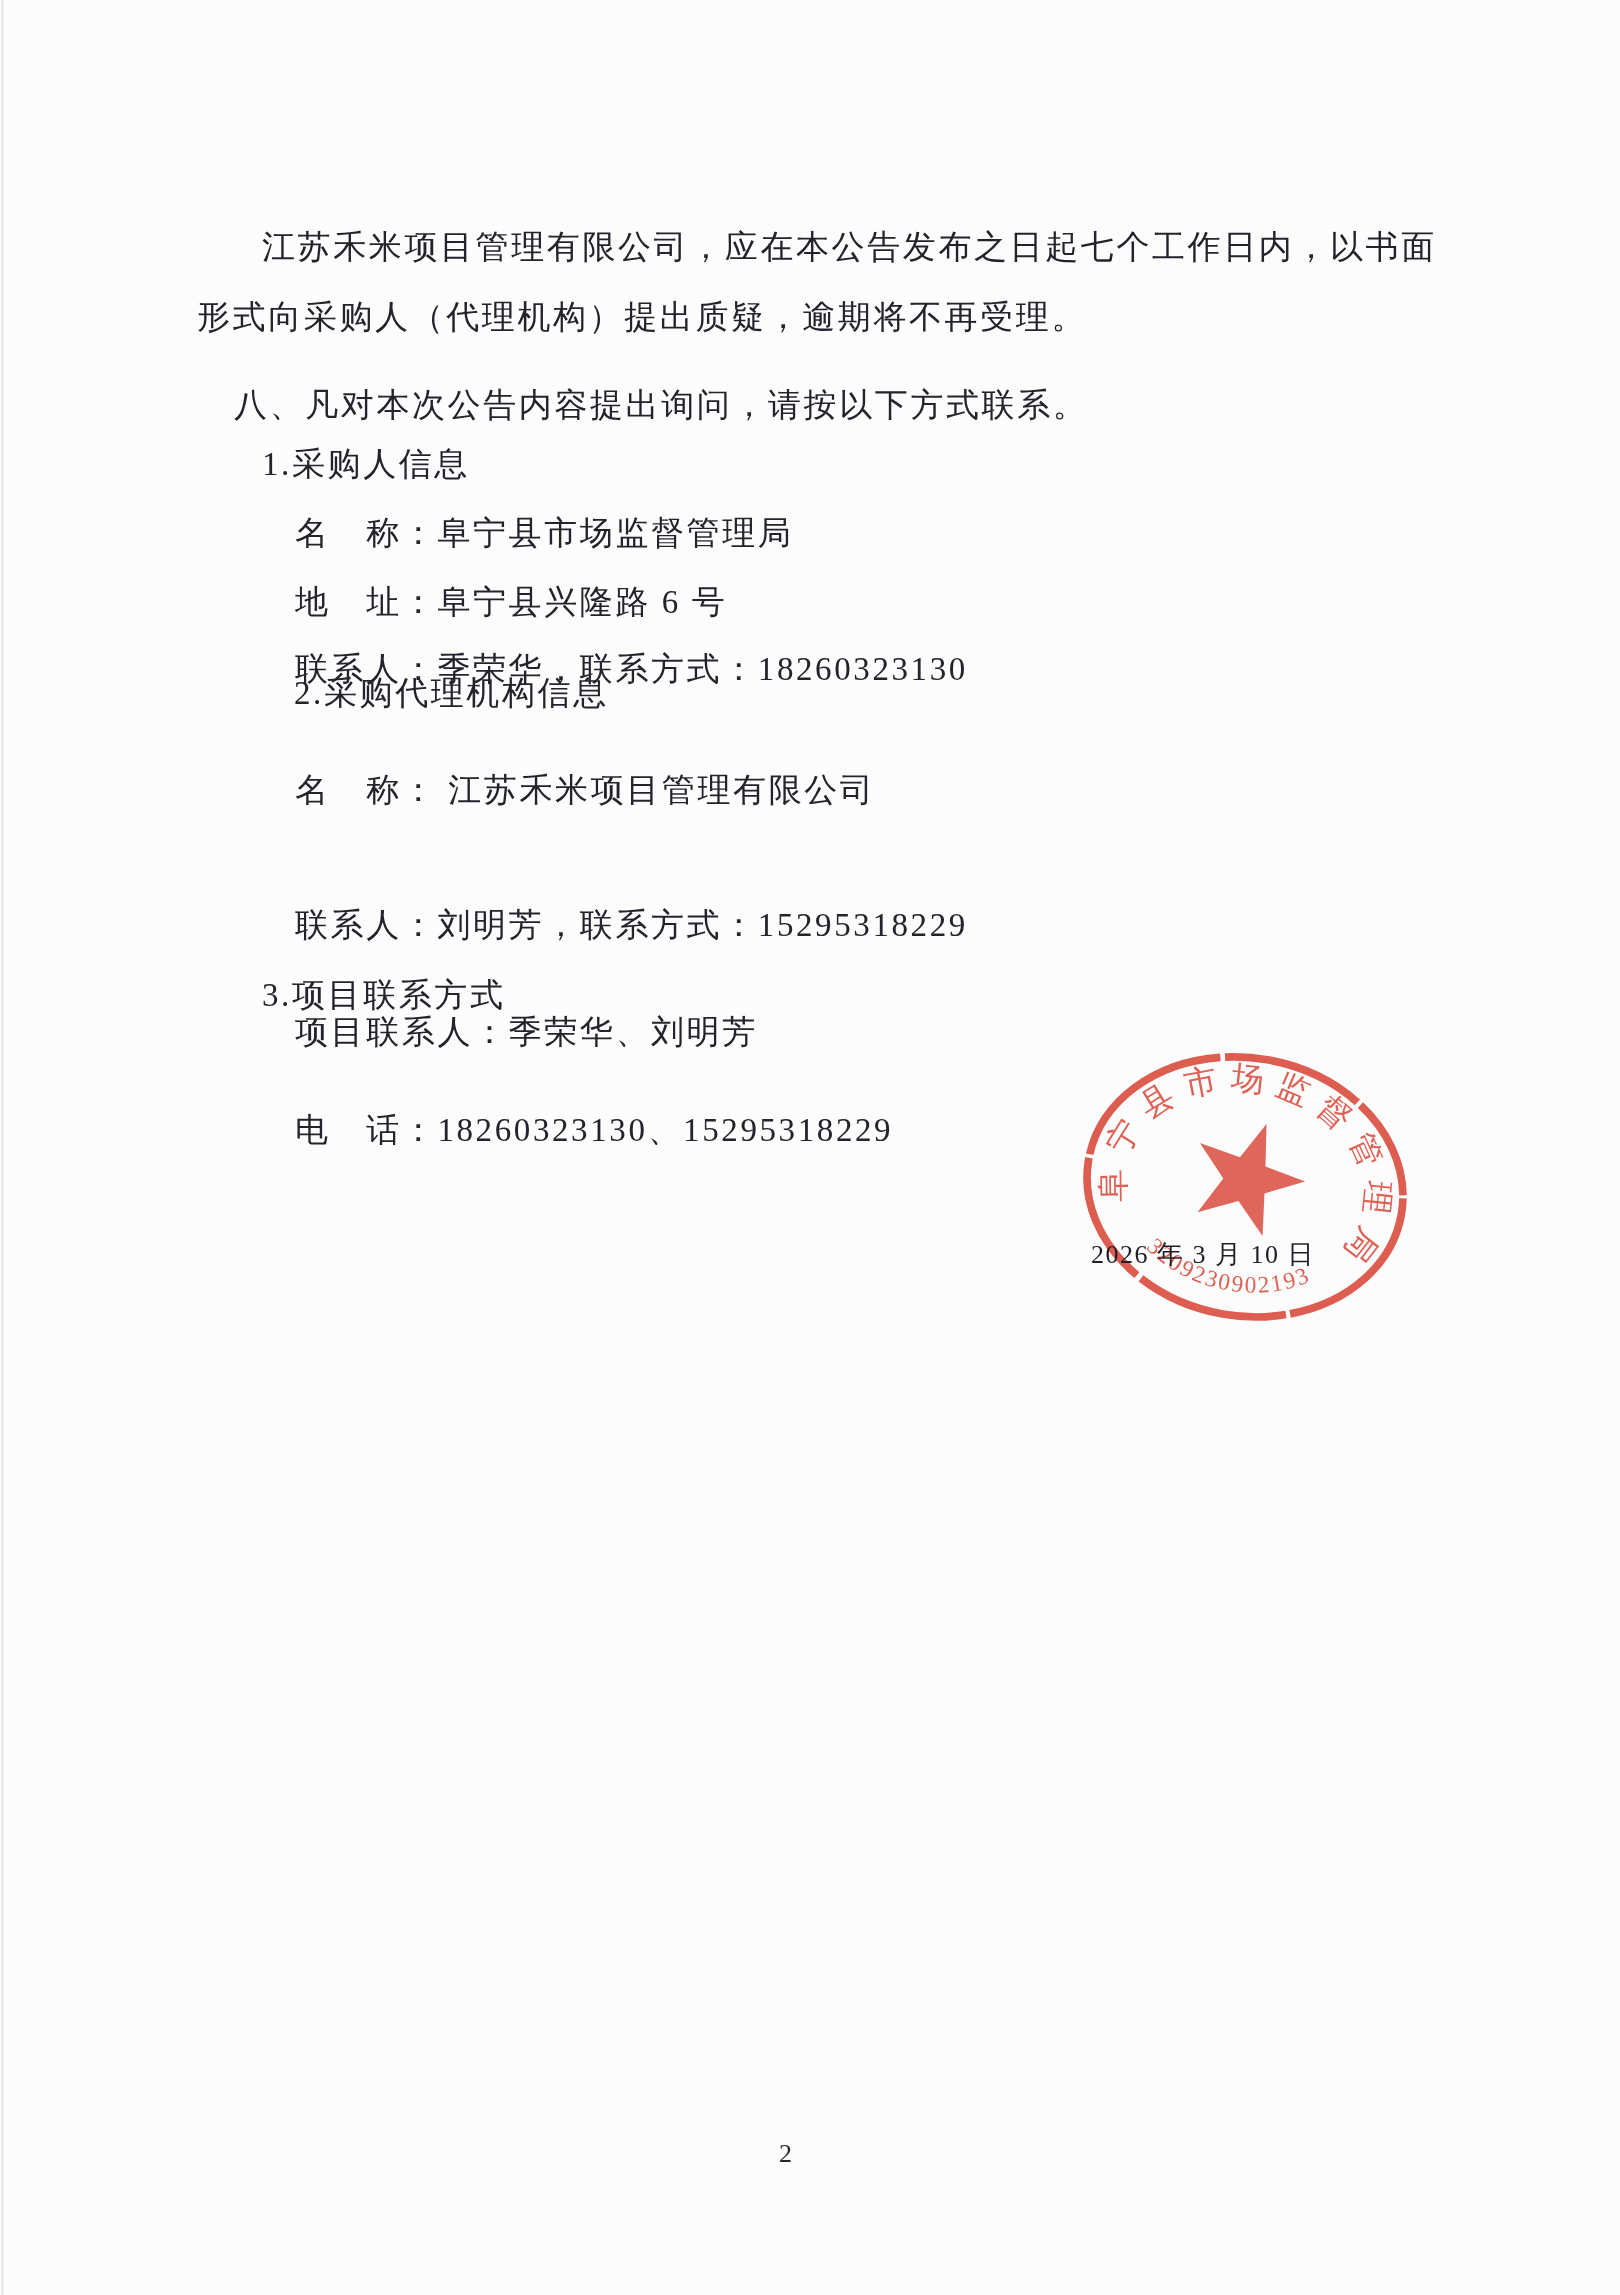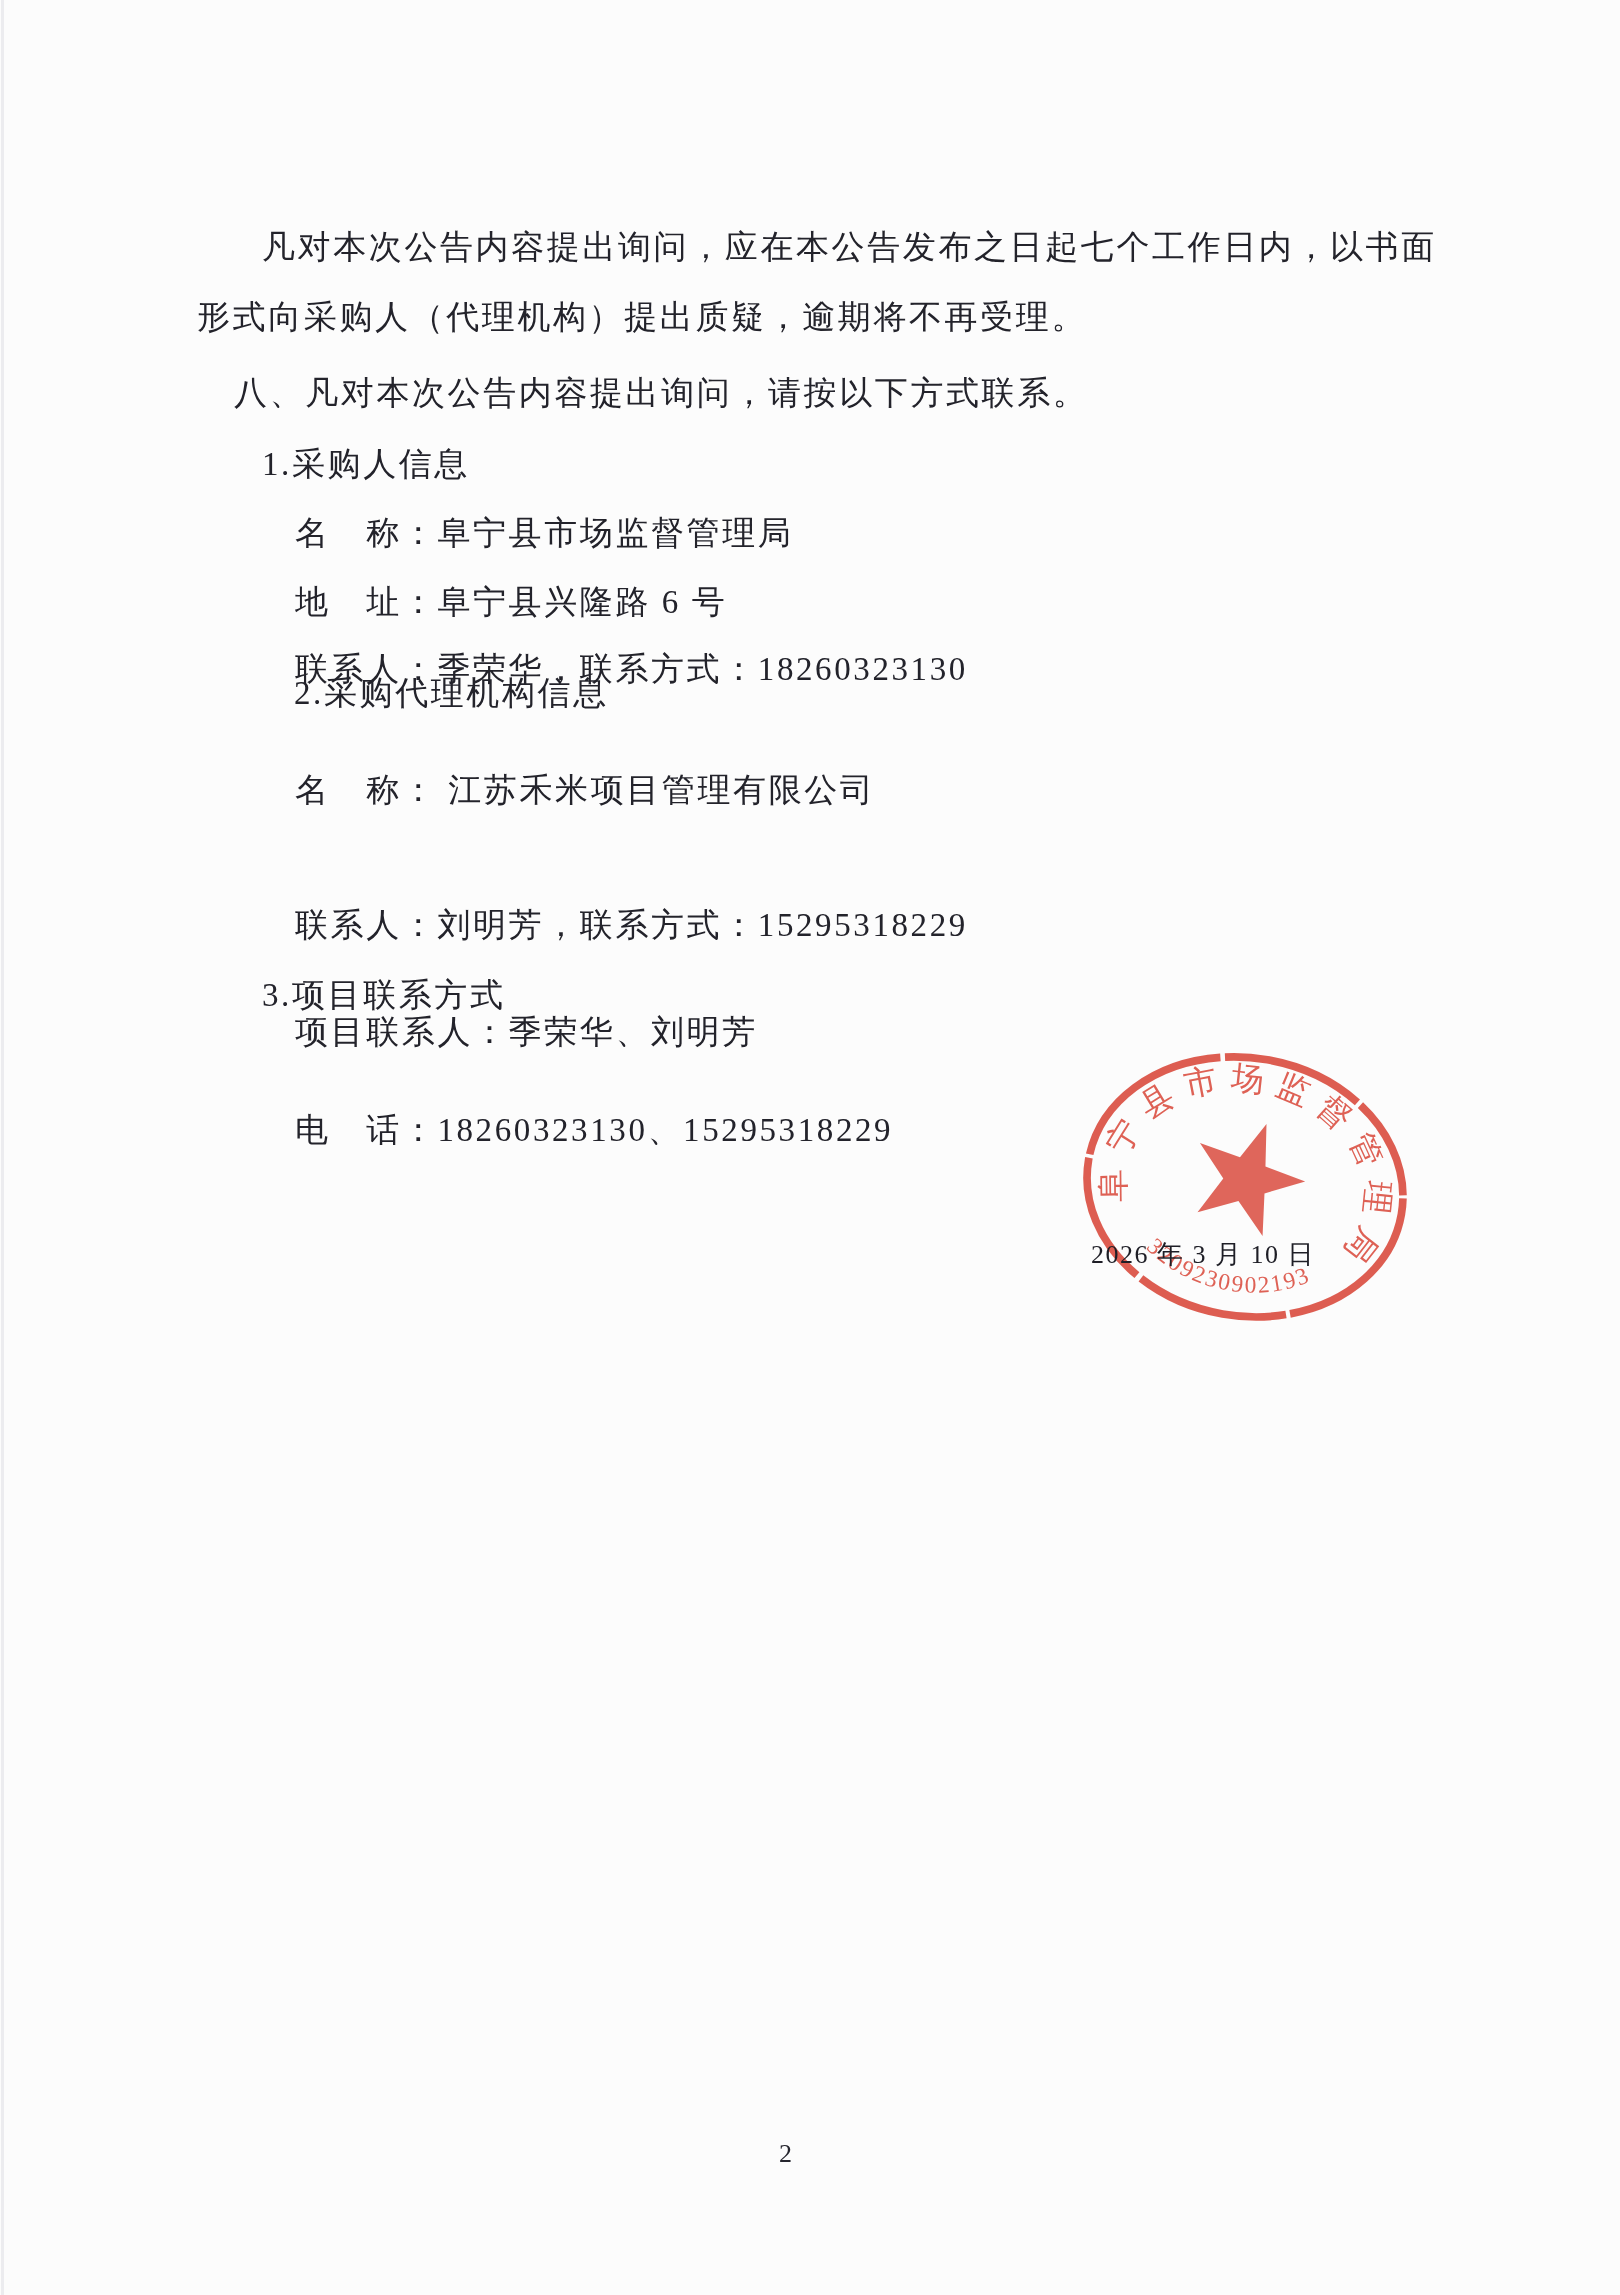--- a/index.html
+++ b/index.html
@@ -18,21 +18,21 @@
   .bodyline{
     position:absolute;
     height:69px;line-height:69px;
     font-size:33px;letter-spacing:2.6px;
     white-space:nowrap;
   }
   .ind0{left:197px;}
   .ind1{left:234px;}
   .ind2{left:262px;}
   .ind3{left:295px;}
-  .t1{top:213px;}  .t2{top:283px;}  .t3{top:359px;text-align:right;}  .t4{top:430px;}
+  .t1{top:213px;}  .t2{top:283px;}  .t3{top:371px;text-align:right;}  .t4{top:430px;}
   .t5{top:499px;text-align:right;}  .t6{top:568px;} .t7{top:635px;} .t8{top:659px;margin-left:32px;}
   .t9{top:756px;} .t10{top:824px;}.t11{top:891px;}.t12{top:961px;}
   .t13{top:998px;}.t14{top:1096px;}
   .seal{
     position:absolute;left:1076px;top:1051px;width:338px;height:281px;
   }
   .seal text{
     font-family:"Liberation Serif","DejaVu Serif",serif;
   }
   .issue-date{
@@ -46,21 +46,21 @@
     text-align:center;font-size:26px;line-height:33px;color:#26262e;
   }
 </style>
 </head>
 <body>
 
 <div class="page">
 
   <div class="scan-edge"></div>
 
-  <div class="bodyline ind2 t1">凡对本次公告内容提出询问，应在本公告发布之日起七个工作日内，以书面</div>
+  <div class="bodyline ind2 t1">江苏禾米项目管理有限公司，应在本公告发布之日起七个工作日内，以书面</div>
   <div class="bodyline ind0 t2">形式向采购人（代理机构）提出质疑，逾期将不再受理。</div>
   <div class="bodyline ind1 t3">八、凡对本次公告内容提出询问，请按以下方式联系。</div>
   <div class="bodyline ind2 t4">1.采购人信息</div>
   <div class="bodyline ind3 t5">名　称：阜宁县市场监督管理局</div>
   <div class="bodyline ind3 t6">地　址：阜宁县兴隆路 6 号</div>
   <div class="bodyline ind3 t7">联系人：季荣华，联系方式：18260323130</div>
   <div class="bodyline ind2 t8">2.采购代理机构信息</div>
   <div class="bodyline ind3 t9">名　称： 江苏禾米项目管理有限公司</div>
   <div class="bodyline ind3 t11">联系人：刘明芳，联系方式：15295318229</div>
   <div class="bodyline ind2 t12">3.项目联系方式</div>

